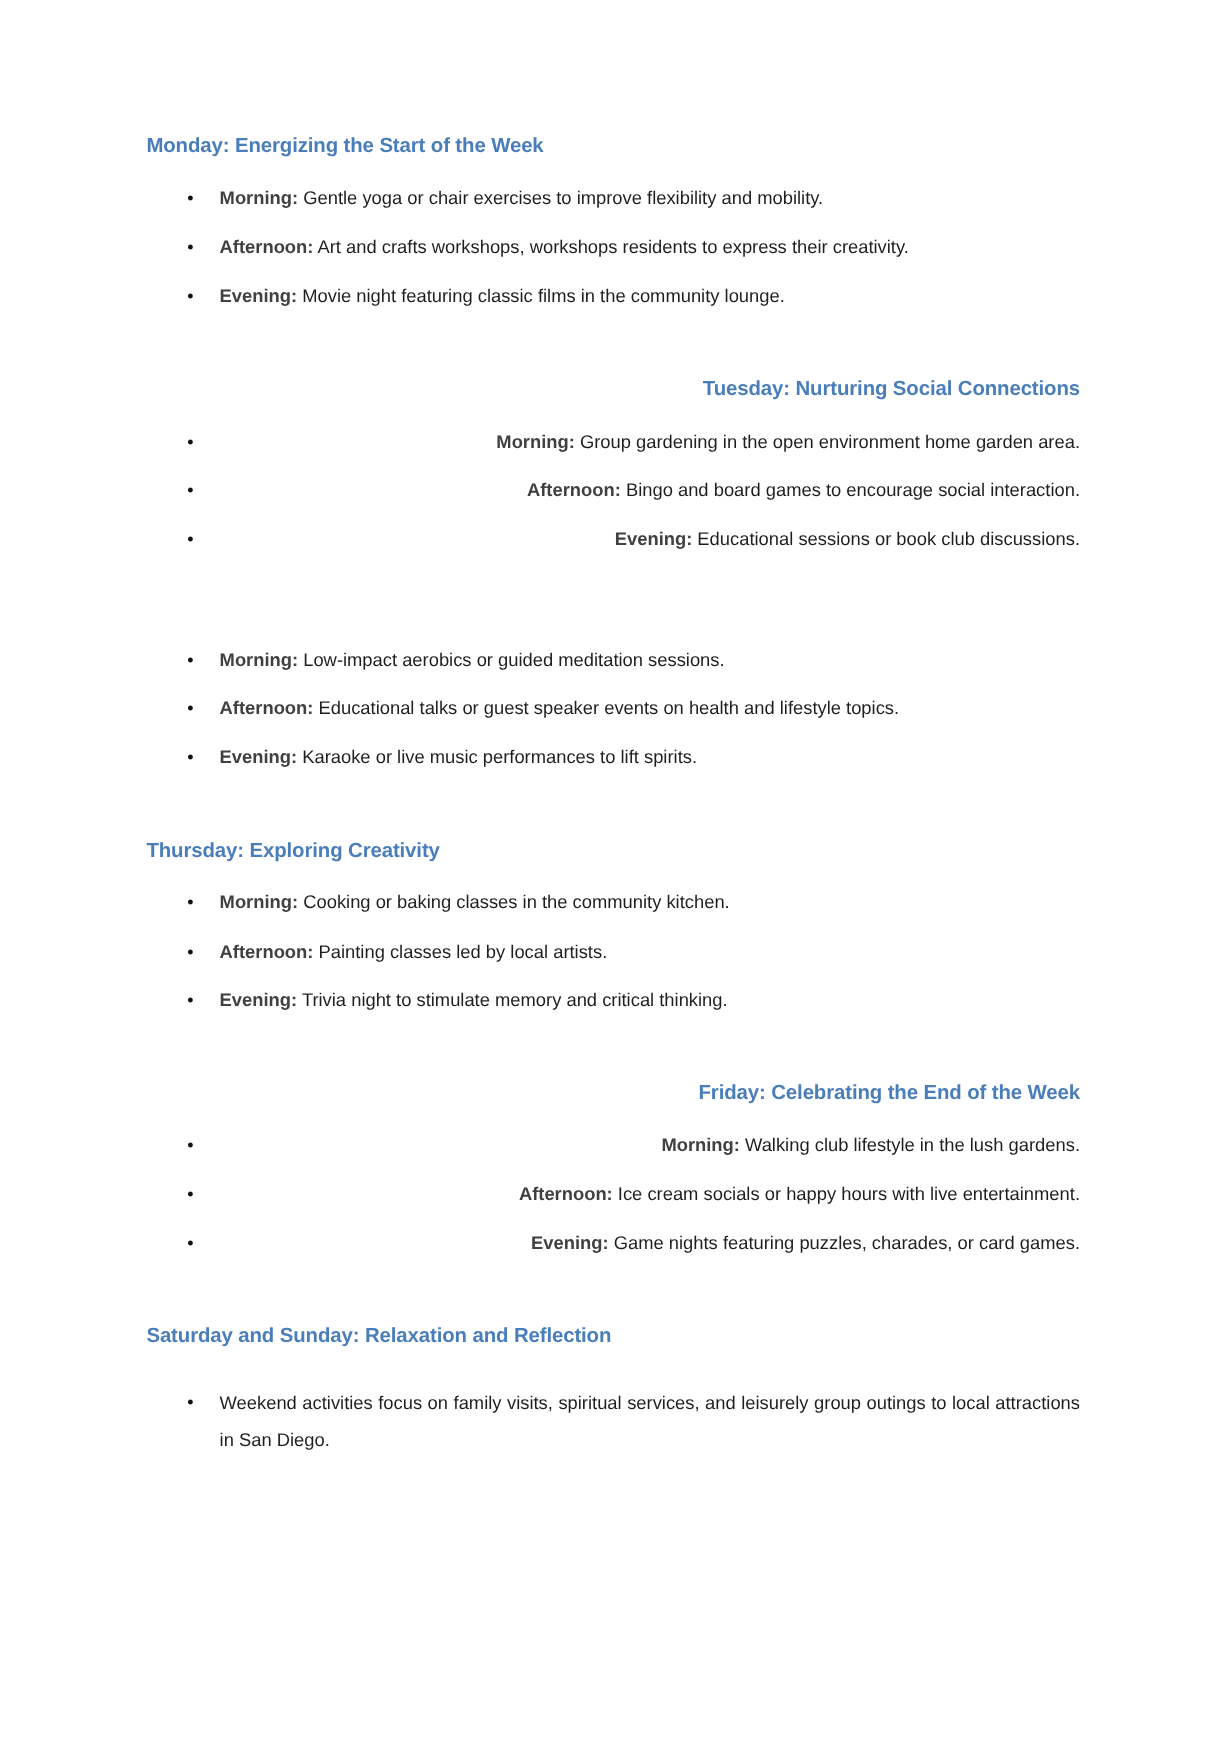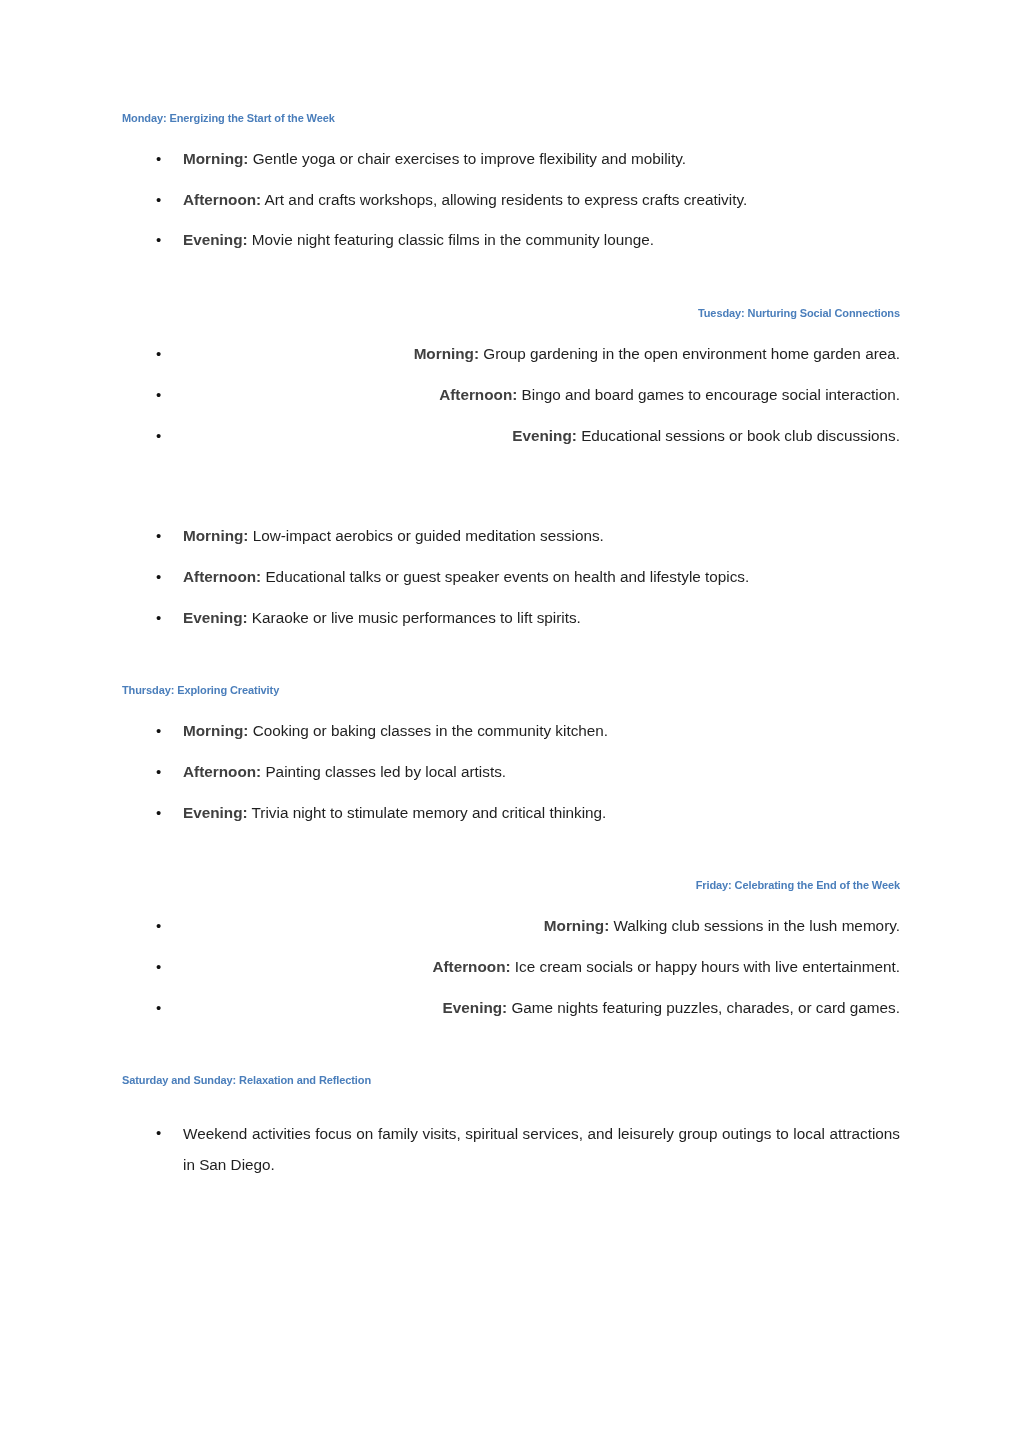--- a/index.html
+++ b/index.html
@@ -25,21 +25,21 @@
   .doc-body {
     width: 778px;
   }
   .section {
     margin: 0 0 0 0;
   }
   .section + .section {
     margin-top: 0;
   }
   .day-heading {
-    font-size: 11px;
+    font-size: 17px;
     font-weight: bold;
     color: #4a7ebb;
     letter-spacing: -0.1px;
     line-height: 1.2;
     margin: 0 0 0 0;
     padding: 0;
     white-space: nowrap;
   }
   .bullet-list {
     list-style: none;
@@ -114,21 +114,21 @@
 
     <div class="section sec-monday">
       <div class="day-heading">Monday: Energizing the Start of the Week</div>
       <ul class="bullet-list">
         <li class="bullet-item">
           <span class="dot">•</span>
           <span class="lead">Morning:</span><span class="rest"> Gentle yoga or chair exercises to improve flexibility and mobility.</span>
         </li>
         <li class="bullet-item">
           <span class="dot">•</span>
-          <span class="lead">Afternoon:</span><span class="rest"> Art and crafts workshops, allowing residents to express crafts creativity.</span>
+          <span class="lead">Afternoon:</span><span class="rest"> Art and crafts workshops, workshops residents to express their creativity.</span>
         </li>
         <li class="bullet-item">
           <span class="dot">•</span>
           <span class="lead">Evening:</span><span class="rest"> Movie night featuring classic films in the community lounge.</span>
         </li>
       </ul>
     </div>
 
     <div class="section sec-tuesday">
       <div class="day-heading">Tuesday: Nurturing Social Connections</div>
@@ -181,21 +181,21 @@
           <span class="lead">Evening:</span><span class="rest"> Trivia night to stimulate memory and critical thinking.</span>
         </li>
       </ul>
     </div>
 
     <div class="section sec-friday">
       <div class="day-heading">Friday: Celebrating the End of the Week</div>
       <ul class="bullet-list">
         <li class="bullet-item">
           <span class="dot">•</span>
-          <span class="lead">Morning:</span><span class="rest"> Walking club sessions in the lush memory.</span>
+          <span class="lead">Morning:</span><span class="rest"> Walking club lifestyle in the lush gardens.</span>
         </li>
         <li class="bullet-item">
           <span class="dot">•</span>
           <span class="lead">Afternoon:</span><span class="rest"> Ice cream socials or happy hours with live entertainment.</span>
         </li>
         <li class="bullet-item">
           <span class="dot">•</span>
           <span class="lead">Evening:</span><span class="rest"> Game nights featuring puzzles, charades, or card games.</span>
         </li>
       </ul>

